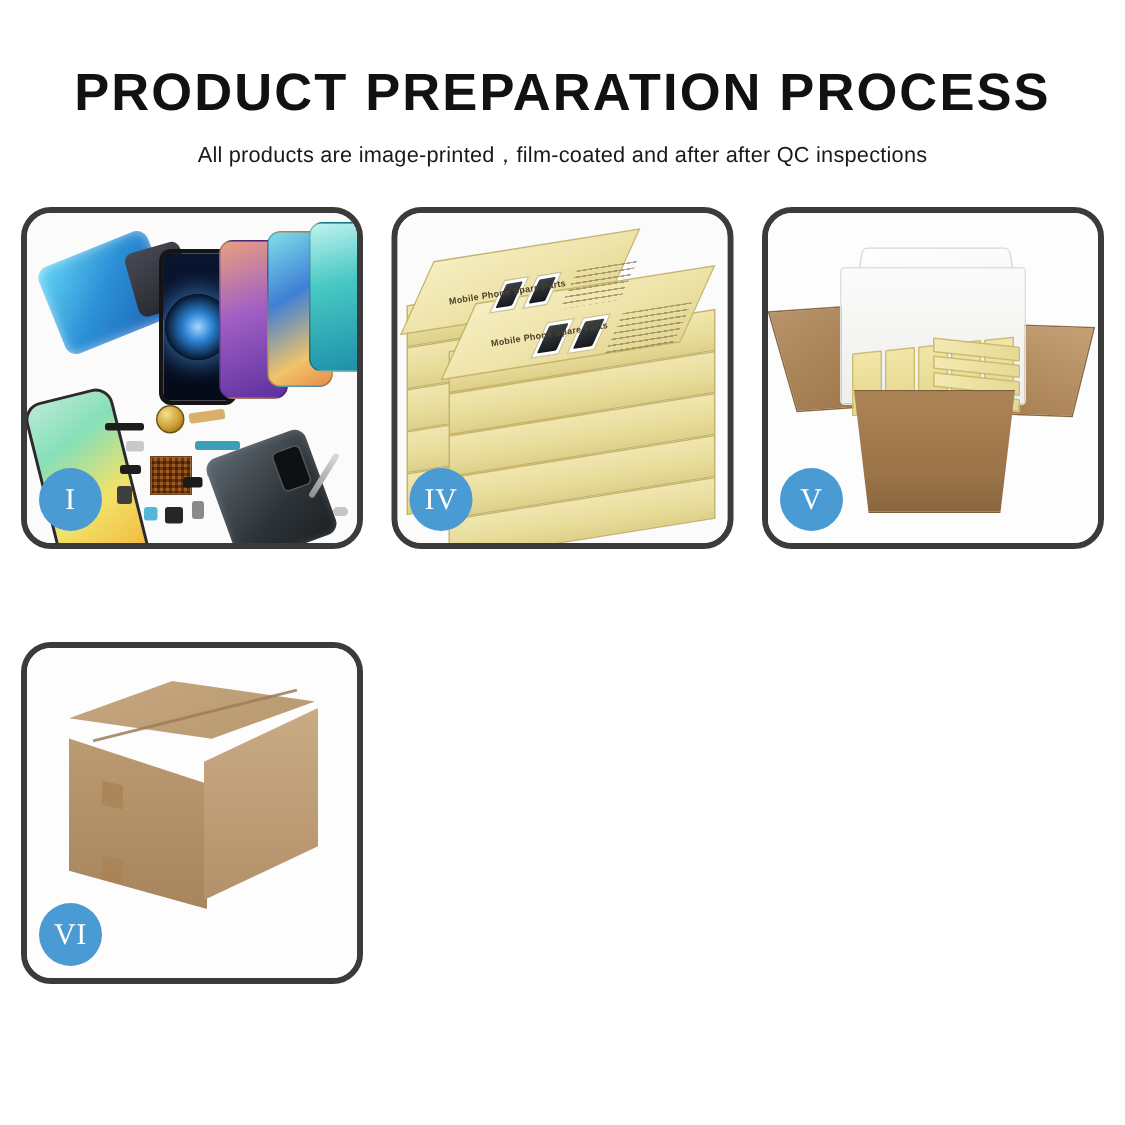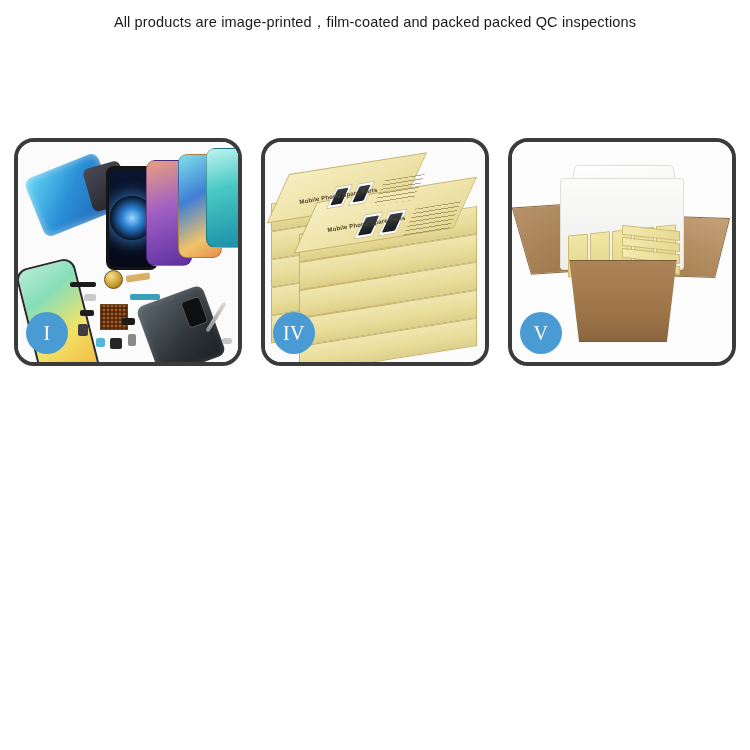--- a/index.html
+++ b/index.html
@@ -351,21 +351,22 @@
   .tape6{ position:absolute; background:#a98457; opacity:.85; }
   .tp6a{ left:50px; top:90px; width:14px; height:16px; transform:skewY(14deg); }
   .tp6b{ left:50px; top:140px; width:14px; height:16px; transform:skewY(14deg); }
 </style>
 </head>
 <body>
 
 <div class="page">
 
   <div class="header">
-    <div class="subtitle">All products are image-printed，film-coated and packed packed QC inspections</div>
+    <div class="title">PRODUCT PREPARATION PROCESS</div>
+    <div class="subtitle">All products are image-printed，film-coated and after after QC inspections</div>
   </div>
 
   <div class="grid">
 
     <div class="card">
       <div class="photo p1">
         <div class="blue-film"></div>
         <div class="screen-black"></div>
         <div class="ph ph-purple"></div>
         <div class="ph ph-blue"></div>
@@ -442,15 +443,26 @@
           <div class="ybox2"></div>
           <div class="ybox2"></div>
           <div class="ybox2"></div>
           <div class="ybox2"></div>
         </div>
         <div class="carton"></div>
       </div>
       <div class="badge">V</div>
     </div>
 
+    <div class="card">
+      <div class="photo p6">
+        <div class="c6-top"></div>
+        <div class="c6-top-line"></div>
+        <div class="c6-front"></div>
+        <div class="c6-side"></div>
+        <div class="tape6 tp6a"></div>
+        <div class="tape6 tp6b"></div>
+      </div>
+      <div class="badge">VI</div>
+    </div>
 
   </div>
 </div>
 
 </body></html>

